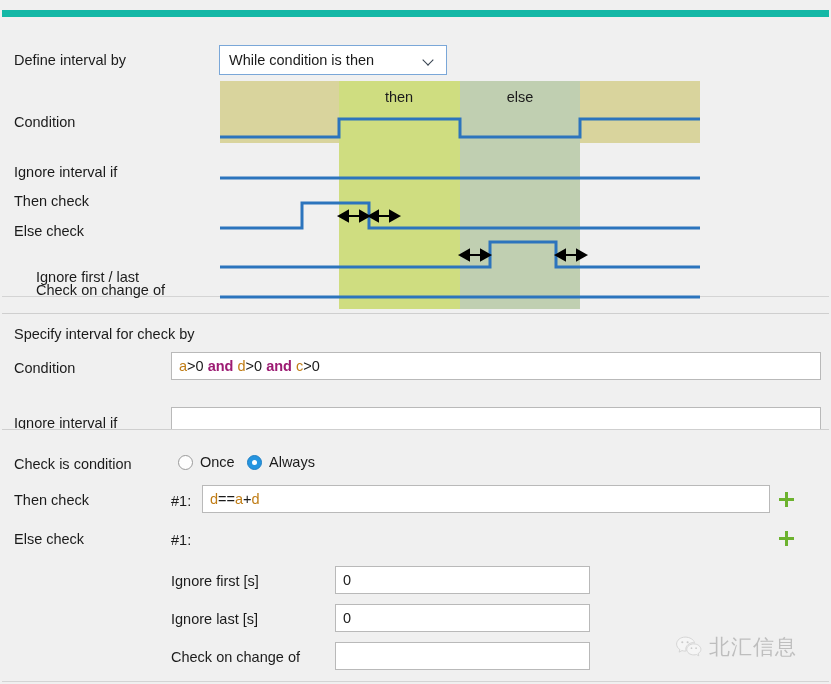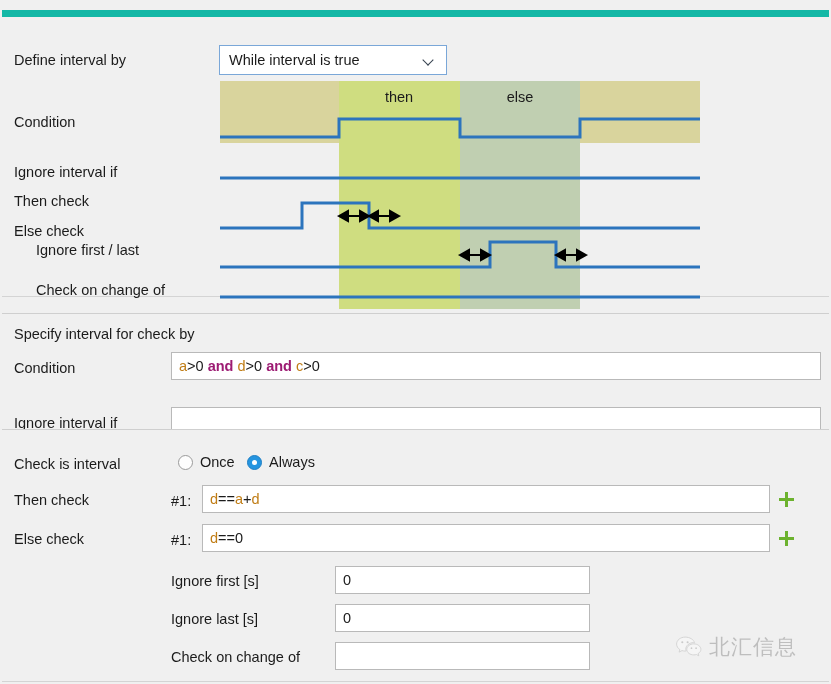--- a/index.html
+++ b/index.html
@@ -162,33 +162,33 @@
 </head>
 <body>
 
 <div class="app">
 
   <div class="panel" id="panel-interval">
 
     <div class="lbl" style="left:12px; top:34px;">Define interval by</div>
 
     <div class="combo" style="left:217px; top:28px; width:228px; height:30px;">
-      <span class="combo-text">While interval is true</span>
+      <span class="combo-text">While condition is then</span>
       <span class="chev"></span>
     </div>
 
     <div class="lbl" style="left:12px; top:96px;">Condition</div>
 
     <div class="lbl" style="left:12px; top:146px;">Ignore interval if</div>
 
     <div class="lbl" style="left:12px; top:175px;">Then check</div>
 
     <div class="lbl" style="left:12px; top:205px;">Else check</div>
 
-    <div class="lbl lbl-indent" style="left:34px; top:224px;">Ignore first / last</div>
+    <div class="lbl lbl-indent" style="left:34px; top:251px;">Ignore first / last</div>
 
     <div class="lbl lbl-indent" style="left:34px; top:264px;">Check on change of</div>
 
     <div id="diagram">
       <svg width="480" height="228" viewBox="0 0 480 228" xmlns="http://www.w3.org/2000/svg">
 
         <rect x="0" y="0" width="119" height="62" fill="#d9d49d"></rect>
         <rect x="360" y="0" width="120" height="62" fill="#d9d49d"></rect>
 
         <rect x="119" y="0" width="121" height="228" fill="#cfdd80"></rect>
@@ -244,21 +244,21 @@
 
     <div class="lbl" style="left:12px; top:100px;">Ignore interval if</div>
 
     <div class="tinput" style="left:169px; top:93px; width:650px; height:28px;">
       <span class="expr"></span>
     </div>
   </div>
 
   <div class="panel" id="panel-checks">
 
-    <div class="lbl" style="left:12px; top:25px;">Check is interval</div>
+    <div class="lbl" style="left:12px; top:25px;">Check is condition</div>
 
     <div class="radio-wrap" style="left:176px; top:24px;">
       <span class="radio"></span>
       <span class="radio-label">Once</span>
     </div>
 
     <div class="radio-wrap" style="left:245px; top:24px;">
       <span class="radio on"></span>
       <span class="radio-label">Always</span>
     </div>
@@ -269,23 +269,20 @@
       <span class="expr" id="then-check-expr"><span class="v" style="white-space: pre;">d</span><span class="op" style="white-space: pre;">==</span><span class="v" style="white-space: pre;">a</span><span class="op" style="white-space: pre;">+</span><span class="v" style="white-space: pre;">d</span></span>
     </div>
     <div class="plus" style="left:777px; top:62px;">
       <svg width="15" height="15" viewBox="0 0 15 15" xmlns="http://www.w3.org/2000/svg">
         <path d="M6,0 H9 V6 H15 V9 H9 V15 H6 V9 H0 V6 H6 Z" fill="#6cb22e"></path>
       </svg>
     </div>
 
     <div class="lbl" style="left:12px; top:100px;">Else check</div>
     <div class="lbl" style="left:169px; top:101px;">#1:</div>
-    <div class="tinput" style="left:200px; top:94px; width:568px; height:28px;">
-      <span class="expr" id="else-check-expr"><span class="v" style="white-space: pre;">d</span><span class="op" style="white-space: pre;">==</span><span class="num" style="white-space: pre;">0</span></span>
-    </div>
     <div class="plus" style="left:777px; top:101px;">
       <svg width="15" height="15" viewBox="0 0 15 15" xmlns="http://www.w3.org/2000/svg">
         <path d="M6,0 H9 V6 H15 V9 H9 V15 H6 V9 H0 V6 H6 Z" fill="#6cb22e"></path>
       </svg>
     </div>
 
     <div class="lbl" style="left:169px; top:142px;">Ignore first [s]</div>
     <div class="tinput" style="left:333px; top:136px; width:255px; height:28px;">
       <span>0</span>
     </div>

